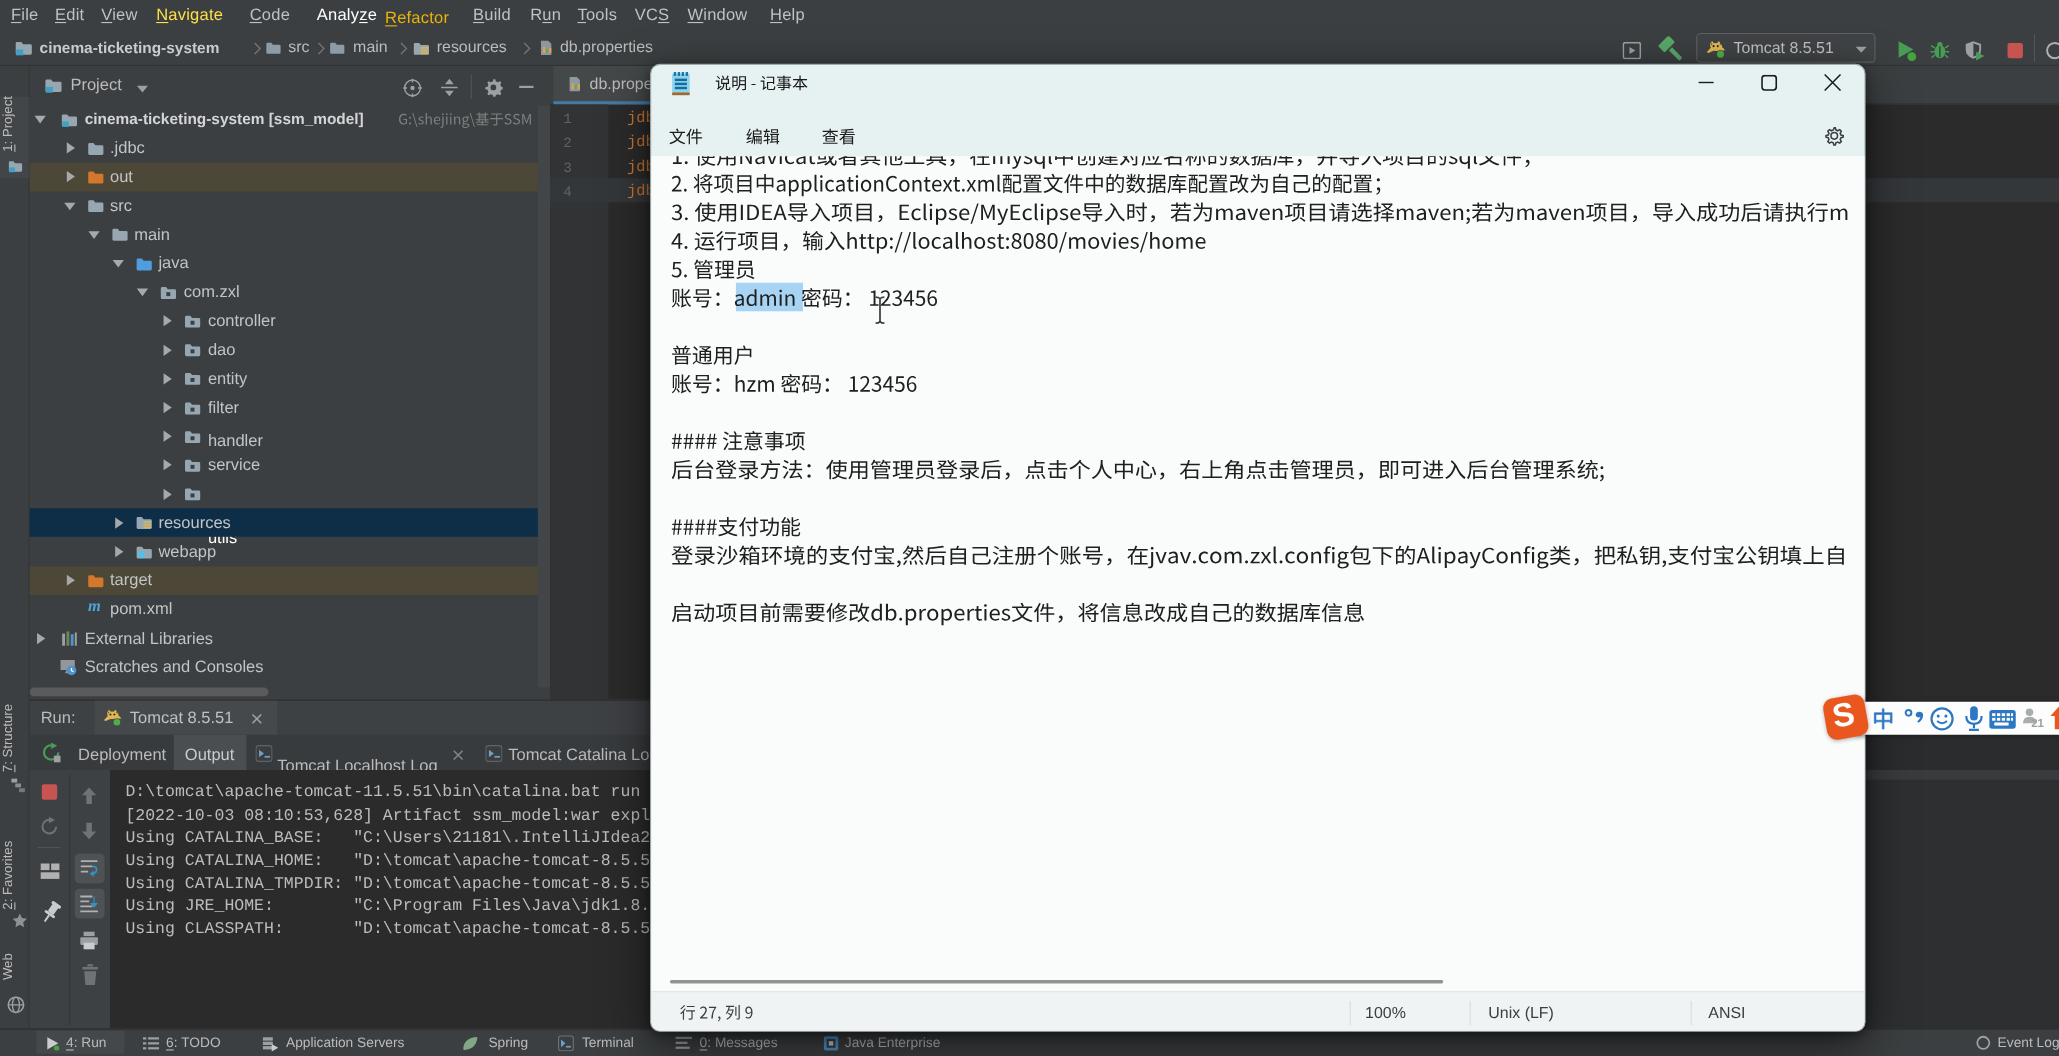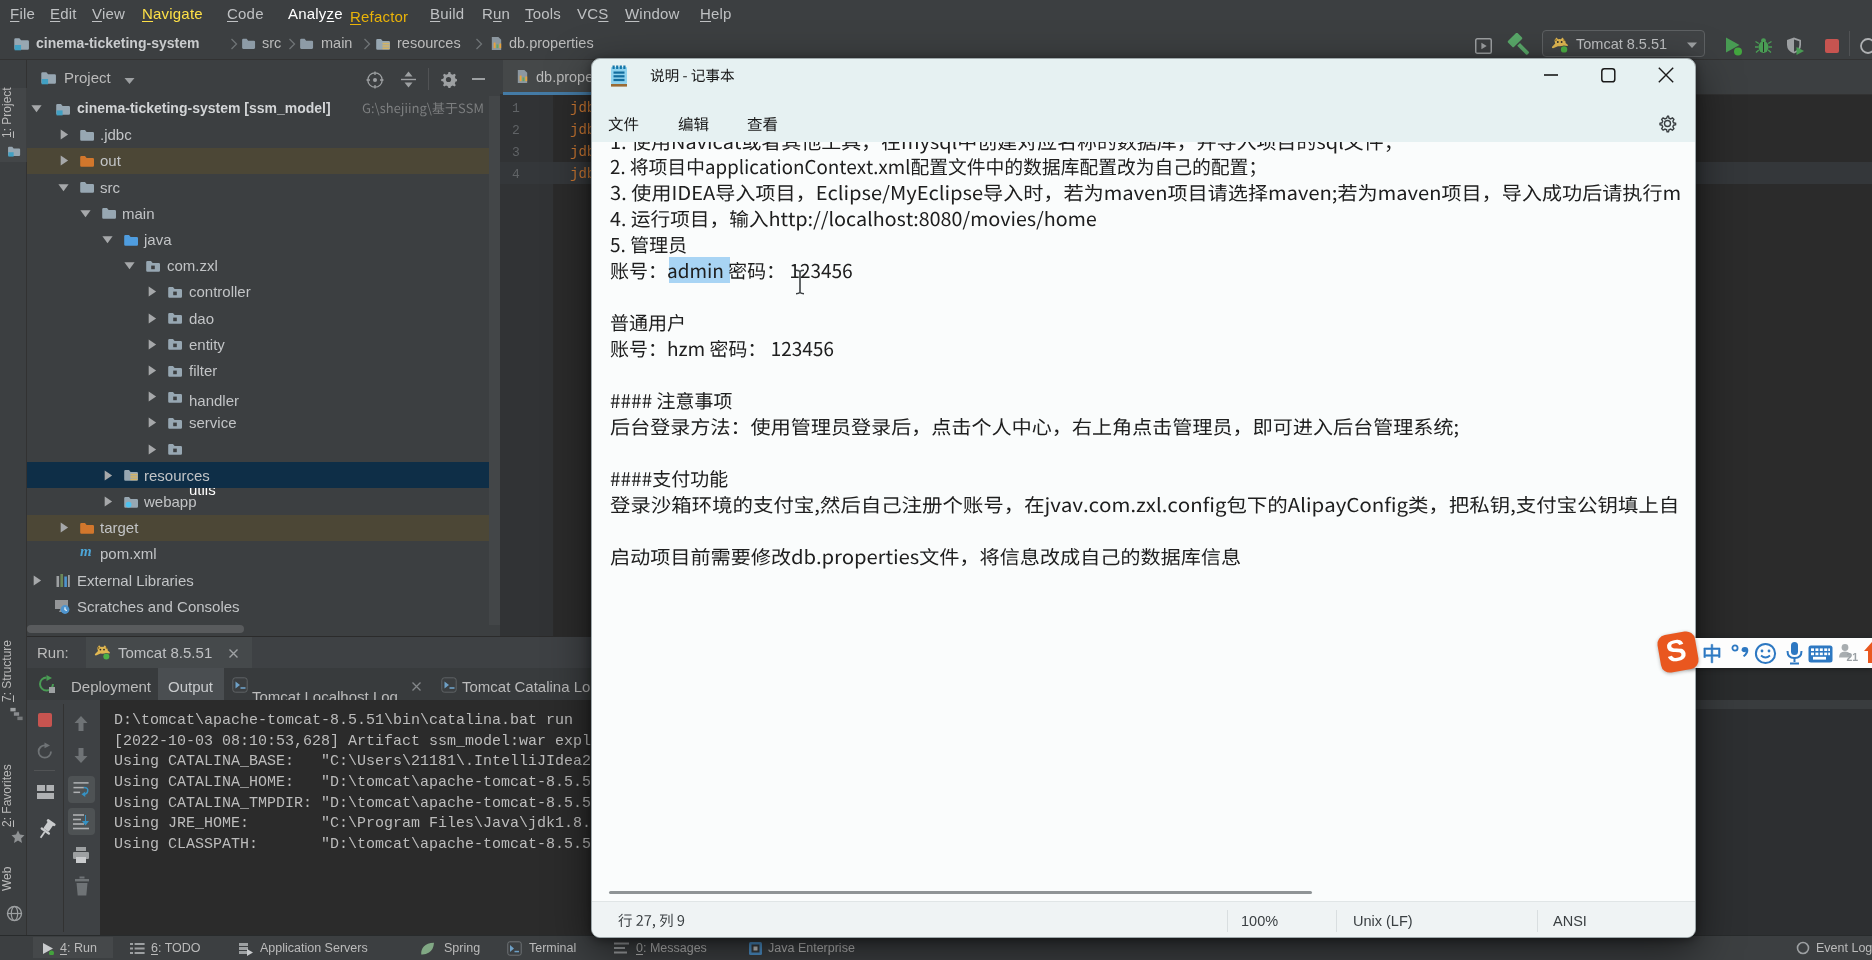--- a/index.html
+++ b/index.html
@@ -630,21 +630,21 @@
       </g>
     </svg>
     <svg style="position:absolute;left:74px;top:876px;" width="16" height="20" viewBox="0 0 16 20">
       <g fill="#6f7376">
         <rect x="1" y="3" width="14" height="2.4"></rect>
         <rect x="5.5" y="0.5" width="5" height="2"></rect>
         <path d="M2.5 7 h11 l-1.2 12.5 h-8.6 z"></path>
       </g>
     </svg>
     <div style="position:absolute;left:100px;top:700px;width:1772px;height:235px;background:#2b2b2b"></div>
-    <div style="position:absolute;left:114px;top:712.0px;font:normal 15px Liberation Mono,monospace;color:#bcbcbc;letter-spacing:0;white-space:pre;">D:\tomcat\apache-tomcat-8.5.51\bin\catalina.bat run</div>
+    <div style="position:absolute;left:114px;top:712.0px;font:normal 15px Liberation Mono,monospace;color:#bcbcbc;letter-spacing:0;white-space:pre;">D:\tomcat\apache-tomcat-11.5.51\bin\catalina.bat run</div>
     <div style="position:absolute;left:114px;top:732.65px;font:normal 15px Liberation Mono,monospace;color:#bcbcbc;letter-spacing:0;white-space:pre;">[2022-10-03 08:10:53,628] Artifact ssm_model:war expl</div>
     <div style="position:absolute;left:114px;top:753.3px;font:normal 15px Liberation Mono,monospace;color:#bcbcbc;letter-spacing:0;white-space:pre;">Using CATALINA_BASE:   "C:\Users\21181\.IntelliJIdea2</div>
     <div style="position:absolute;left:114px;top:773.95px;font:normal 15px Liberation Mono,monospace;color:#bcbcbc;letter-spacing:0;white-space:pre;">Using CATALINA_HOME:   "D:\tomcat\apache-tomcat-8.5.5</div>
     <div style="position:absolute;left:114px;top:794.6px;font:normal 15px Liberation Mono,monospace;color:#bcbcbc;letter-spacing:0;white-space:pre;">Using CATALINA_TMPDIR: "D:\tomcat\apache-tomcat-8.5.5</div>
     <div style="position:absolute;left:114px;top:815.25px;font:normal 15px Liberation Mono,monospace;color:#bcbcbc;letter-spacing:0;white-space:pre;">Using JRE_HOME:        "C:\Program Files\Java\jdk1.8.</div>
     <div style="position:absolute;left:114px;top:835.9px;font:normal 15px Liberation Mono,monospace;color:#bcbcbc;letter-spacing:0;white-space:pre;">Using CLASSPATH:       "D:\tomcat\apache-tomcat-8.5.5</div>
     <div style="position:absolute;left:1695px;top:636px;width:177px;height:64px;background:#2a2c2d"></div>
     <div style="position:absolute;left:1695px;top:700px;width:177px;height:9px;background:#393c3e"></div>
     <div style="position:absolute;left:1695px;top:709px;width:177px;height:226px;background:#2d2f31"></div>
     <div style="position:absolute;left:0;top:935px;width:1872px;height:25px;background:#3c3f41;border-top:1px solid #282b2c"></div>

